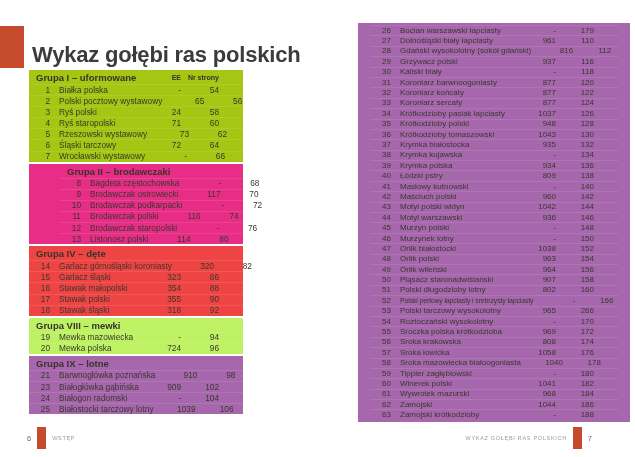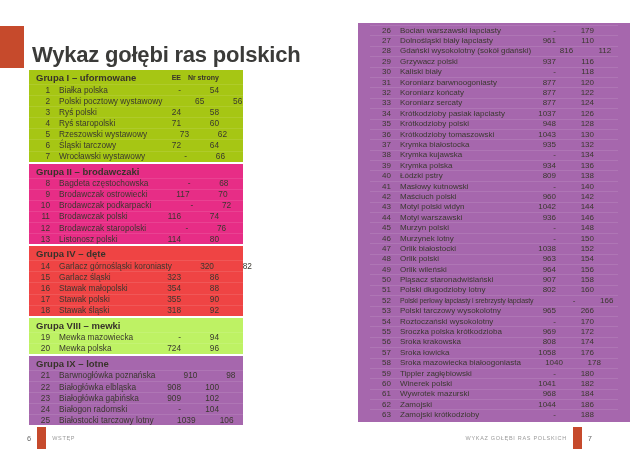--- a/index.html
+++ b/index.html
@@ -93,21 +93,21 @@
           <span class="c-ee">72</span>
           <span class="c-pg">64</span>
         </div>
         <div class="brow">
           <span class="c-no">7</span>
           <span class="c-name">Wrocławski wystawowy</span>
           <span class="c-ee">-</span>
           <span class="c-pg">66</span>
         </div>
       </div>
-      <div class="group-block" style="background: rgb(231, 45, 134);">
+      <div class="group-block" style="background: rgb(231, 45, 134); padding-left: 31px;">
         <div class="ghead">
           <span class="g-name">Grupa II – brodawczaki</span>
         </div>
         <div class="brow">
           <span class="c-no">8</span>
           <span class="c-name">Bagdeta częstochowska</span>
           <span class="c-ee">-</span>
           <span class="c-pg">68</span>
         </div>
         <div class="brow">
@@ -195,26 +195,20 @@
       </div>
       <div class="group-block" style="background: rgb(166, 103, 173);">
         <div class="ghead">
           <span class="g-name">Grupa IX – lotne</span>
         </div>
         <div class="brow">
           <span class="c-no">21</span>
           <span class="c-name">Barwnogłówka poznańska</span>
           <span class="c-ee">910</span>
           <span class="c-pg">98</span>
-        </div>
-        <div class="brow">
-          <span class="c-no">22</span>
-          <span class="c-name">Białogłówka elbląska</span>
-          <span class="c-ee">908</span>
-          <span class="c-pg">100</span>
         </div>
         <div class="brow">
           <span class="c-no">23</span>
           <span class="c-name">Białogłówka gąbińska</span>
           <span class="c-ee">909</span>
           <span class="c-pg">102</span>
         </div>
         <div class="brow">
           <span class="c-no">24</span>
           <span class="c-name">Białogon radomski</span>

